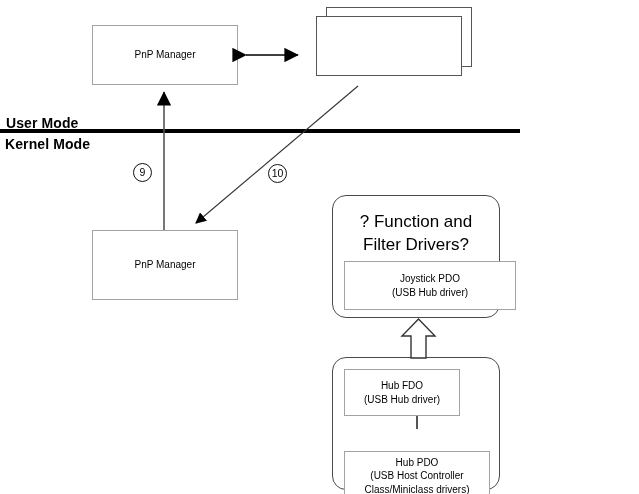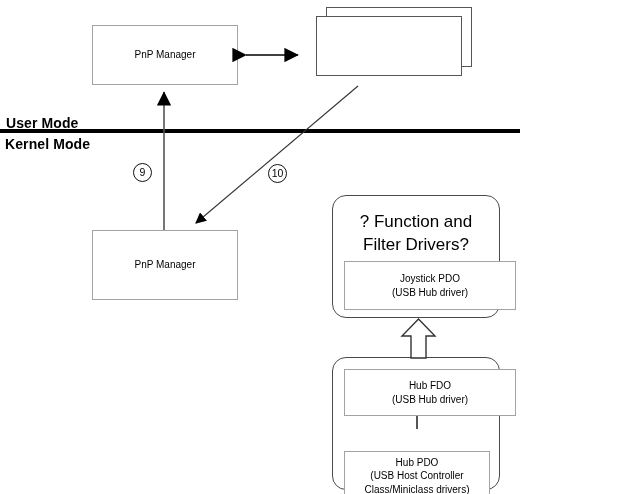--- a/index.html
+++ b/index.html
@@ -131,21 +131,21 @@
 
   <div class="rbox" style="left:332px; top:195px; width:168px; height:123px;"></div>
   <div class="label-text" style="left:332px; top:211px; width:168px;">? Function and
 Filter Drivers?</div>
   <div class="box" style="left:344px; top:261px; width:172px; height:49px;">
     <span style="white-space:pre-line;">Joystick PDO
 (USB Hub driver)</span>
   </div>
 
   <div class="rbox" style="left:332px; top:357px; width:168px; height:133px;"></div>
-  <div class="box" style="left:344px; top:369px; width:172px; height:47px;">
+  <div class="box" style="left:344px; top:369px; width:116px; height:47px;">
     <span style="white-space:pre-line;">Hub FDO
 (USB Hub driver)</span>
   </div>
   <div class="box" style="left:344px; top:451px; width:146px; height:50px;">
     <span style="white-space:pre-line;">Hub PDO
 (USB Host Controller
 Class/Miniclass drivers)</span>
   </div>
   <div class="vline" style="left:416px; top:416px; width:1.6px; height:13px;"></div>
 

